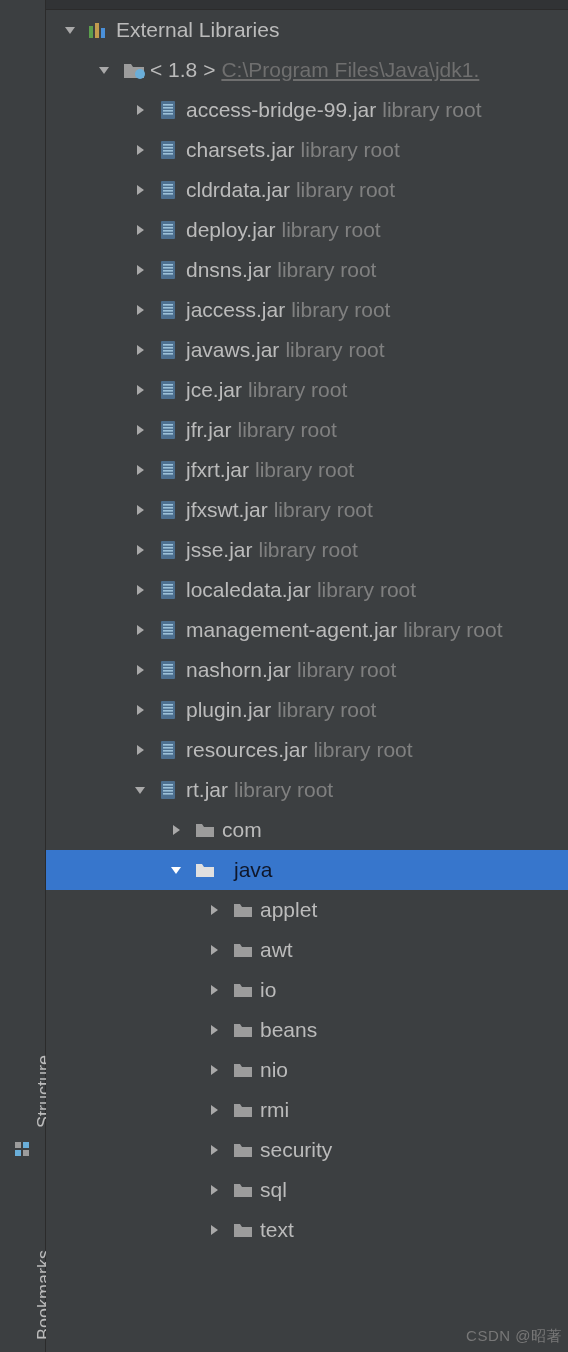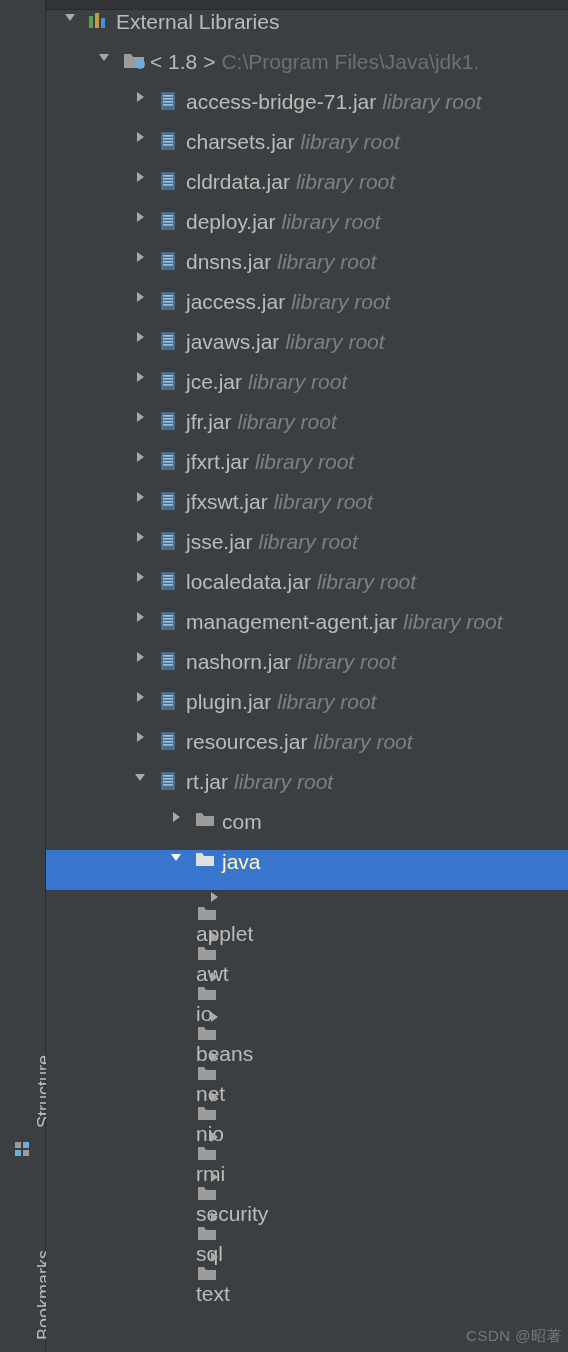--- a/index.html
+++ b/index.html
@@ -36,21 +36,21 @@
     width: 20px; height: 20px;
   }
   .tree {
     position: absolute;
     left: 46px; right: 0; top: 0; bottom: 0;
     background: #3c3f41;
     overflow: hidden;
   }
   .row {
     display: flex;
-    align-items: flex-start;
+    align-items: center;
     height: 40px;
     white-space: nowrap;
     cursor: pointer;
   }
   .row.sel { background: #3776cc; }
   .row .arrow {
     width: 36px;
     display: flex;
     align-items: center;
     justify-content: center;
@@ -58,29 +58,29 @@
     font-size: 14px;
   }
   .row.sel .arrow { color: #ffffff; }
   .row .icon {
     width: 28px;
     display: flex;
     align-items: center;
     justify-content: flex-start;
   }
   .row .label { color: #bbbbbb; font-size: 21px; }
-  .row.sel .label { color: #fef9c3; }
-  .row .hint { color: #808080; font-size: 21px; margin-left: 6px; font-style: italic; }
-  .row .path { color: #6f6f6f; font-size: 21px; margin-left: 6px; }
+  .row.sel .label { color: #0f172a; margin-left: 12px; }
+  .row .hint { color: #808080; font-size: 21px; margin-left: 6px; }
+  .row .path { color: #6f6f6f; font-size: 21px; margin-left: 6px; text-decoration: underline; }
   
   .ind-0 { padding-left: 6px; }
   .ind-1 { padding-left: 40px; }
   .ind-2 { padding-left: 76px; }
   .ind-3 { padding-left: 112px; }
-  .ind-4 { padding-left: 150px; flex-direction: column; }
+  .ind-4 { padding-left: 150px; }
 
   
   svg { display: block; }
   .jaricon rect.body { fill:#4d6f8f; }
   .jaricon rect.line { fill:#9cc0d8; }
   .foldericon path { fill:#9c9c9c; }
   .row.sel .foldericon path { fill:#e0e0e0; }
   .libbars rect { fill:#5b9e4d; }
   .libbars .b2 { fill:#c29b4e; }
   .libbars .b3 { fill:#4a90d9; }
@@ -160,21 +160,21 @@
         </span>
         <span class="icon jaricon">
           <svg width="20" height="22" viewBox="0 0 20 22">
             <rect class="body" x="3" y="2" width="14" height="18" rx="1"></rect>
             <rect class="line" x="5" y="5" width="10" height="1.6"></rect>
             <rect class="line" x="5" y="8" width="10" height="1.6"></rect>
             <rect class="line" x="5" y="11" width="10" height="1.6"></rect>
             <rect class="line" x="5" y="14" width="10" height="1.6"></rect>
           </svg>
         </span>
-        <span class="label">access-bridge-71.jar</span>
+        <span class="label">access-bridge-99.jar</span>
         <span class="hint">library root</span>
       </div>
       <div class="row ind-2">
         <span class="arrow">
           <svg width="14" height="14" viewBox="0 0 14 14">
             <path d="M4 2 L11 7 L4 12 Z" fill="#a9a9a9"></path>
           </svg>
         </span>
         <span class="icon jaricon">
           <svg width="20" height="22" viewBox="0 0 20 22">
@@ -562,33 +562,20 @@
         <span class="arrow">
           <svg width="14" height="14" viewBox="0 0 14 14">
             <path d="M4 2 L11 7 L4 12 Z" fill="#a9a9a9"></path>
           </svg>
         </span>
         <span class="icon foldericon">
           <svg width="22" height="18" viewBox="0 0 22 18">
             <path d="M2 3 L8 3 L10 6 L20 6 L20 16 L2 16 Z"></path>
           </svg>
         </span>
-        <span class="label">net</span>
-      </div>
-      <div class="row ind-4">
-        <span class="arrow">
-          <svg width="14" height="14" viewBox="0 0 14 14">
-            <path d="M4 2 L11 7 L4 12 Z" fill="#a9a9a9"></path>
-          </svg>
-        </span>
-        <span class="icon foldericon">
-          <svg width="22" height="18" viewBox="0 0 22 18">
-            <path d="M2 3 L8 3 L10 6 L20 6 L20 16 L2 16 Z"></path>
-          </svg>
-        </span>
         <span class="label">nio</span>
       </div>
       <div class="row ind-4">
         <span class="arrow">
           <svg width="14" height="14" viewBox="0 0 14 14">
             <path d="M4 2 L11 7 L4 12 Z" fill="#a9a9a9"></path>
           </svg>
         </span>
         <span class="icon foldericon">
           <svg width="22" height="18" viewBox="0 0 22 18">

